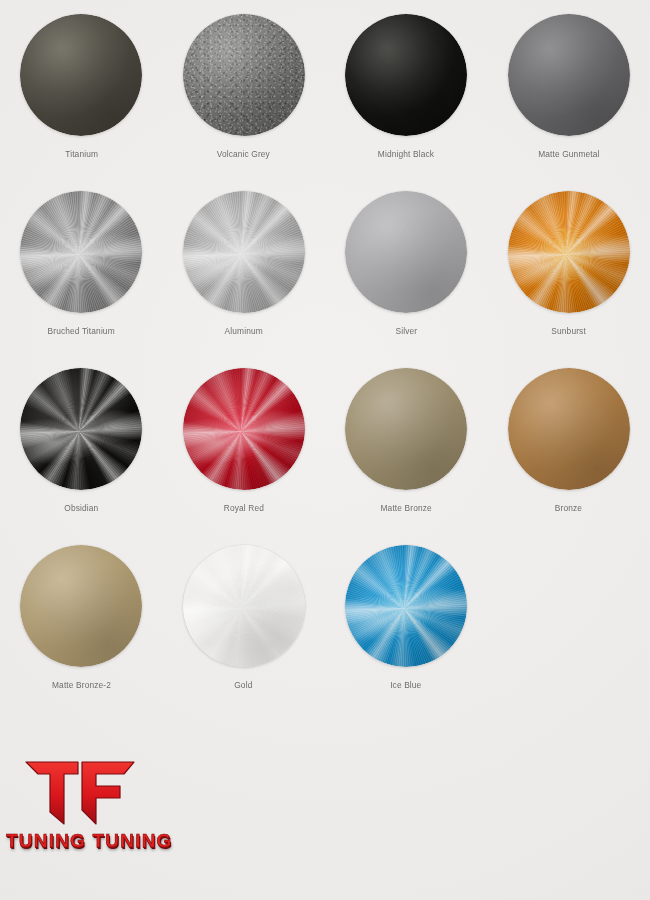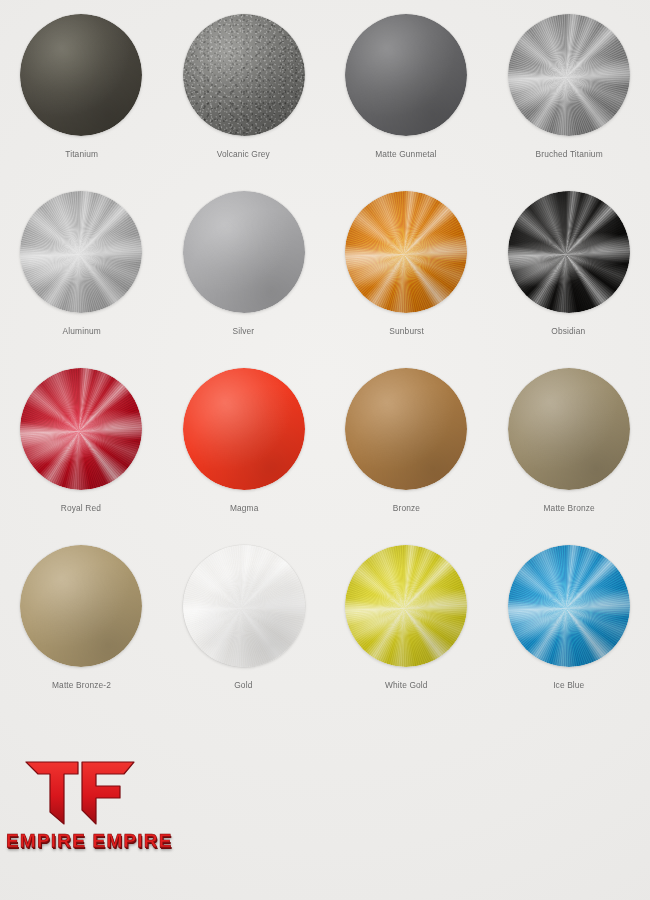--- a/index.html
+++ b/index.html
@@ -255,20 +255,33 @@
             <div class="sheen"></div>
             <div class="grain"></div>
             <div class="shade"></div>
           </div>
         </div>
         <div class="swatch-label">Volcanic Grey</div>
       </div>
       <div class="swatch-cell">
         <div class="disc-wrap">
           <div class="disc">
+            <div class="base" style="background: radial-gradient(circle at 38% 32%, rgb(35, 35, 31) 0%, rgb(19, 19, 17) 52%, rgb(10, 10, 9) 100%);"></div>
+            <div class="rays"></div>
+            <div class="striations"></div>
+            <div class="sheen"></div>
+            <div class="grain"></div>
+            <div class="shade"></div>
+          </div>
+        </div>
+        <div class="swatch-label">Midnight Black</div>
+      </div>
+      <div class="swatch-cell">
+        <div class="disc-wrap">
+          <div class="disc">
             <div class="base" style="background: radial-gradient(circle at 38% 32%, rgb(119, 119, 121) 0%, rgb(103, 103, 105) 52%, rgb(84, 84, 87) 100%);"></div>
             <div class="rays"></div>
             <div class="striations"></div>
             <div class="sheen"></div>
             <div class="grain"></div>
             <div class="shade"></div>
           </div>
         </div>
         <div class="swatch-label">Matte Gunmetal</div>
       </div>
@@ -346,59 +359,46 @@
             <div class="sheen"></div>
             <div class="grain"></div>
             <div class="shade"></div>
           </div>
         </div>
         <div class="swatch-label">Royal Red</div>
       </div>
       <div class="swatch-cell">
         <div class="disc-wrap">
           <div class="disc">
-            <div class="base" style="background: radial-gradient(circle at 38% 32%, rgb(248, 82, 58) 0%, rgb(240, 58, 33) 52%, rgb(226, 45, 22) 100%);"></div>
-            <div class="rays"></div>
-            <div class="striations"></div>
-            <div class="sheen"></div>
-            <div class="grain"></div>
-            <div class="shade"></div>
-          </div>
-        </div>
-        <div class="swatch-label">Magma</div>
+            <div class="base" style="background: radial-gradient(circle at 38% 32%, rgb(169, 156, 128) 0%, rgb(155, 141, 109) 52%, rgb(138, 124, 93) 100%);"></div>
+            <div class="rays"></div>
+            <div class="striations"></div>
+            <div class="sheen"></div>
+            <div class="grain"></div>
+            <div class="shade"></div>
+          </div>
+        </div>
+        <div class="swatch-label">Matte Bronze</div>
       </div>
       <div class="swatch-cell">
         <div class="disc-wrap">
           <div class="disc">
             <div class="base" style="background: radial-gradient(circle at 38% 32%, rgb(185, 139, 85) 0%, rgb(168, 122, 68) 52%, rgb(150, 105, 58) 100%);"></div>
             <div class="rays"></div>
             <div class="striations"></div>
             <div class="sheen"></div>
             <div class="grain"></div>
             <div class="shade"></div>
           </div>
         </div>
         <div class="swatch-label">Bronze</div>
       </div>
       <div class="swatch-cell">
         <div class="disc-wrap">
           <div class="disc">
-            <div class="base" style="background: radial-gradient(circle at 38% 32%, rgb(169, 156, 128) 0%, rgb(155, 141, 109) 52%, rgb(138, 124, 93) 100%);"></div>
-            <div class="rays"></div>
-            <div class="striations"></div>
-            <div class="sheen"></div>
-            <div class="grain"></div>
-            <div class="shade"></div>
-          </div>
-        </div>
-        <div class="swatch-label">Matte Bronze</div>
-      </div>
-      <div class="swatch-cell">
-        <div class="disc-wrap">
-          <div class="disc">
             <div class="base" style="background: radial-gradient(circle at 38% 32%, rgb(189, 170, 131) 0%, rgb(173, 154, 113) 52%, rgb(157, 138, 98) 100%);"></div>
             <div class="rays"></div>
             <div class="striations"></div>
             <div class="sheen"></div>
             <div class="grain"></div>
             <div class="shade"></div>
           </div>
         </div>
         <div class="swatch-label">Matte Bronze-2</div>
       </div>
@@ -407,33 +407,20 @@
           <div class="disc spun">
             <div class="base"></div>
             <div class="rays"></div>
             <div class="striations"></div>
             <div class="sheen"></div>
             <div class="grain"></div>
             <div class="shade"></div>
           </div>
         </div>
         <div class="swatch-label">Gold</div>
-      </div>
-      <div class="swatch-cell">
-        <div class="disc-wrap">
-          <div class="disc spun">
-            <div class="base" style="background: radial-gradient(circle at 48% 52%, rgb(244, 239, 106) 0%, rgb(220, 211, 34) 34%, rgb(176, 168, 18) 100%);"></div>
-            <div class="rays"></div>
-            <div class="striations"></div>
-            <div class="sheen"></div>
-            <div class="grain"></div>
-            <div class="shade"></div>
-          </div>
-        </div>
-        <div class="swatch-label">White Gold</div>
       </div>
       <div class="swatch-cell">
         <div class="disc-wrap">
           <div class="disc spun">
             <div class="base" style="background: radial-gradient(circle at 48% 52%, rgb(95, 200, 242) 0%, rgb(23, 146, 207) 34%, rgb(11, 110, 164) 100%);"></div>
             <div class="rays"></div>
             <div class="striations"></div>
             <div class="sheen"></div>
             <div class="grain"></div>
             <div class="shade"></div>
@@ -450,16 +437,16 @@
           <stop offset="0%" stop-color="#f0342f"></stop>
           <stop offset="55%" stop-color="#d8161c"></stop>
           <stop offset="100%" stop-color="#9d0c12"></stop>
         </linearGradient>
       </defs>
       <g fill="url(#redgrad)" stroke="#7c0b10" stroke-width="1.2" stroke-linejoin="round">
         <path d="M6 8 L58 8 L58 20 L44 20 L44 70 L30 58 L30 20 L18 20 Z"></path>
         <path d="M62 8 L114 8 L104 20 L76 20 L76 32 L100 32 L100 44 L76 44 L76 70 L62 56 Z"></path>
       </g>
     </svg>
-    <div class="logo-word">EMPIRE EMPIRE</div>
+    <div class="logo-word">TUNING TUNING</div>
   </div>
 
 </div>
 
 </body></html>

